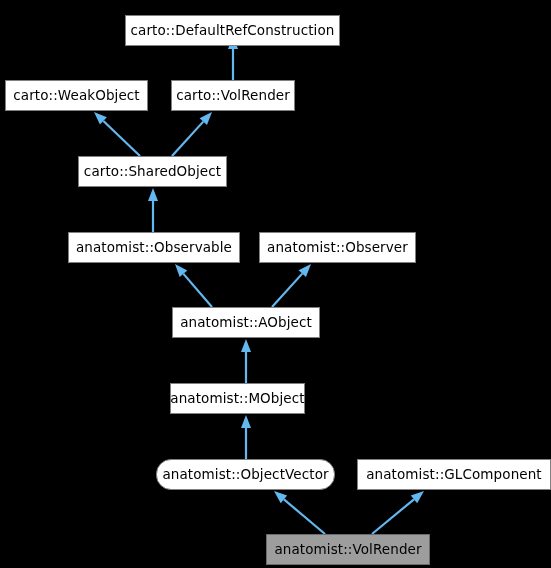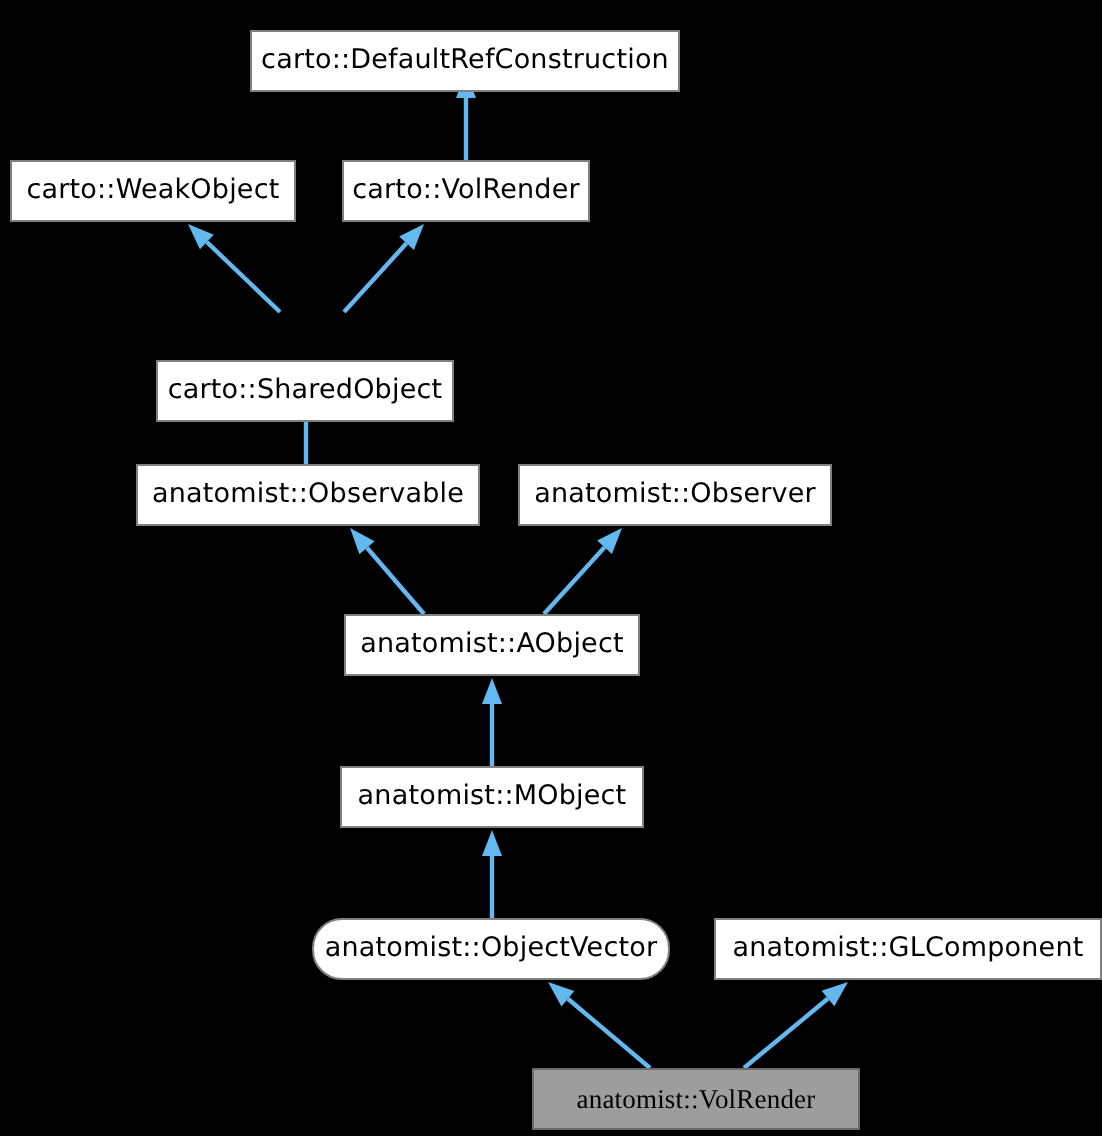--- a/index.html
+++ b/index.html
@@ -34,21 +34,20 @@
     color: #000000;
     font-size: 13.5px;
     line-height: 1;
     letter-spacing: 0.1px;
     white-space: nowrap;
     z-index: 2;
   }
   .node.highlight {
     background: #9d9d9d;
     border: 1px solid #6b6b6b;
-    font-family: Liberation Serif, serif;
   }
   .node-label {
     display: block;
     padding: 0 6px;
   }
 </style>
 </head>
 <body>
 
 <div id="diagram-root">
@@ -99,33 +98,33 @@
   <div id="node-layer">
       <div class="node" style="left: 125px; top: 4px; width: 215px; height: 31px; margin-top: 11px;">
         <span class="node-label">carto::DefaultRefConstruction</span>
       </div>
       <div class="node" style="left: 5px; top: 80px; width: 143px; height: 31px;">
         <span class="node-label">carto::WeakObject</span>
       </div>
       <div class="node" style="left: 171px; top: 80px; width: 124px; height: 31px;">
         <span class="node-label">carto::VolRender</span>
       </div>
-      <div class="node" style="left: 78px; top: 156px; width: 149px; height: 31px; margin-top: 24px;">
+      <div class="node" style="left: 78px; top: 156px; width: 149px; height: 31px;">
         <span class="node-label">carto::SharedObject</span>
       </div>
       <div class="node" style="left: 68px; top: 232px; width: 172px; height: 31px;">
         <span class="node-label">anatomist::Observable</span>
       </div>
       <div class="node" style="left: 259px; top: 232px; width: 157px; height: 31px;">
         <span class="node-label">anatomist::Observer</span>
       </div>
       <div class="node" style="left: 172px; top: 307px; width: 148px; height: 31px; text-align: right;">
         <span class="node-label">anatomist::AObject</span>
       </div>
-      <div class="node" style="left: 170px; top: 383px; width: 152px; height: 31px;">
+      <div class="node" style="left: 170px; top: 383px; width: 135px; height: 31px;">
         <span class="node-label">anatomist::MObject</span>
       </div>
       <div class="node" style="left: 156px; top: 459px; width: 179px; height: 31px; border-radius: 15px;">
         <span class="node-label">anatomist::ObjectVector</span>
       </div>
       <div class="node" style="left: 357px; top: 459px; width: 194px; height: 31px;">
         <span class="node-label">anatomist::GLComponent</span>
       </div>
       <div class="node highlight" style="left: 266px; top: 534px; width: 164px; height: 31px;">
         <span class="node-label">anatomist::VolRender</span>

